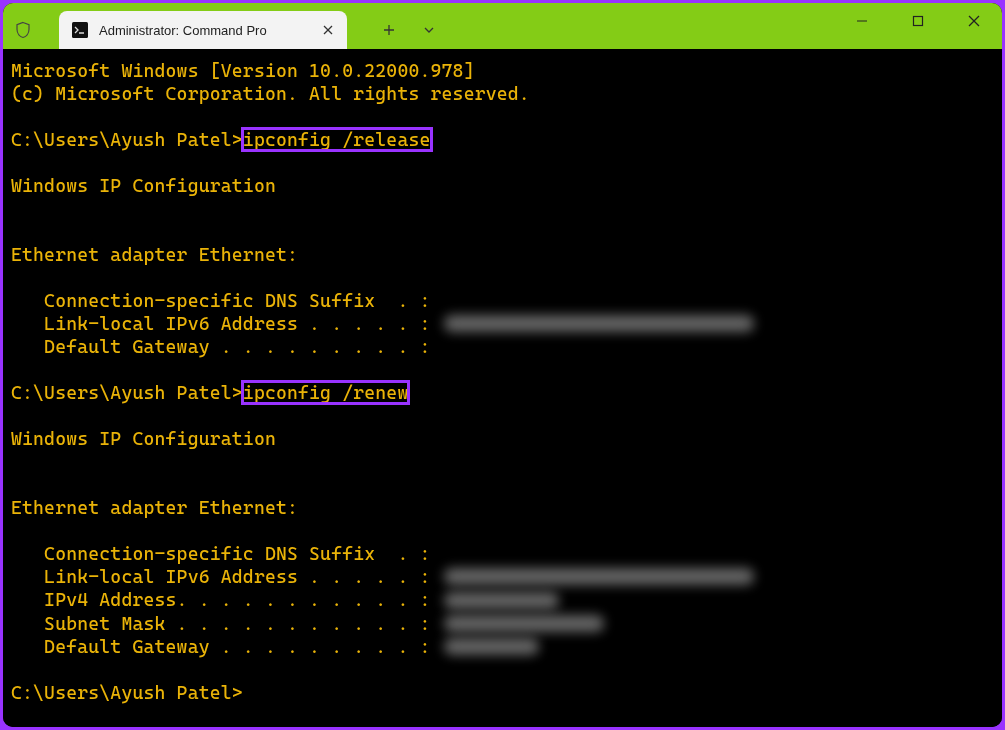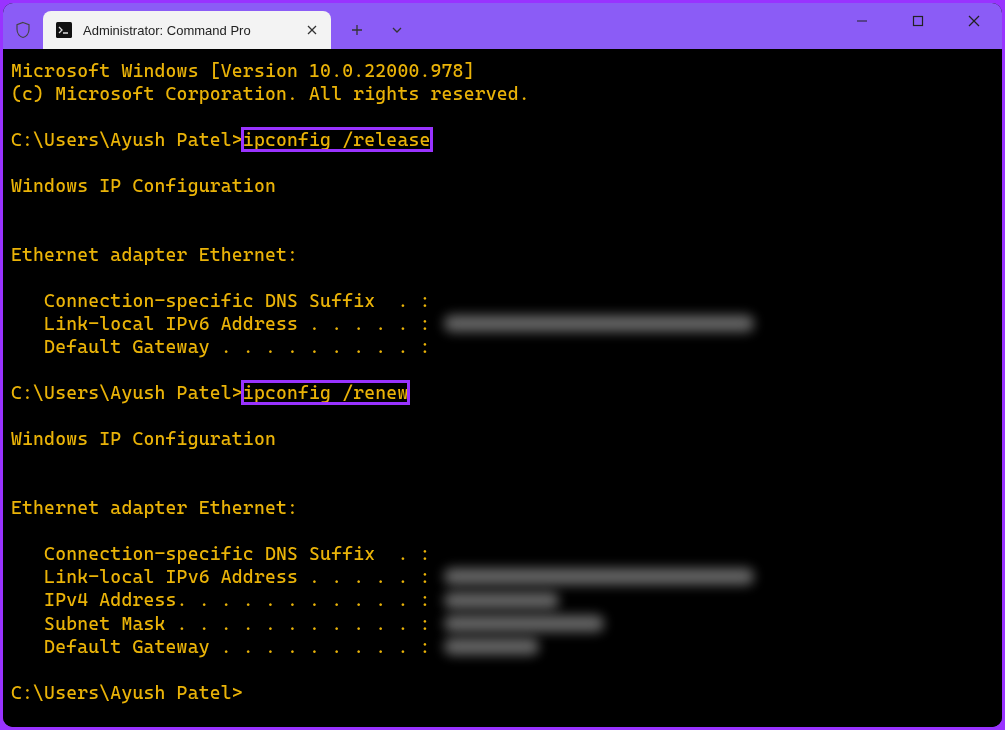--- a/index.html
+++ b/index.html
@@ -13,24 +13,25 @@
     width: 999px;
     height: 724px;
     background: #000;
     border-radius: 10px;
     overflow: hidden;
     display: flex;
     flex-direction: column;
   }
   .titlebar {
     height: 46px;
-    background: #8b5cf6;
+    background: #84cc16;
     display: flex;
     align-items: stretch;
     position: relative;
+    gap: 16px;
   }
   .shield {
     width: 40px;
     display: flex;
     align-items: center;
     justify-content: center;
     padding-top: 8px;
   }
   .tab {
     margin-top: 8px;

